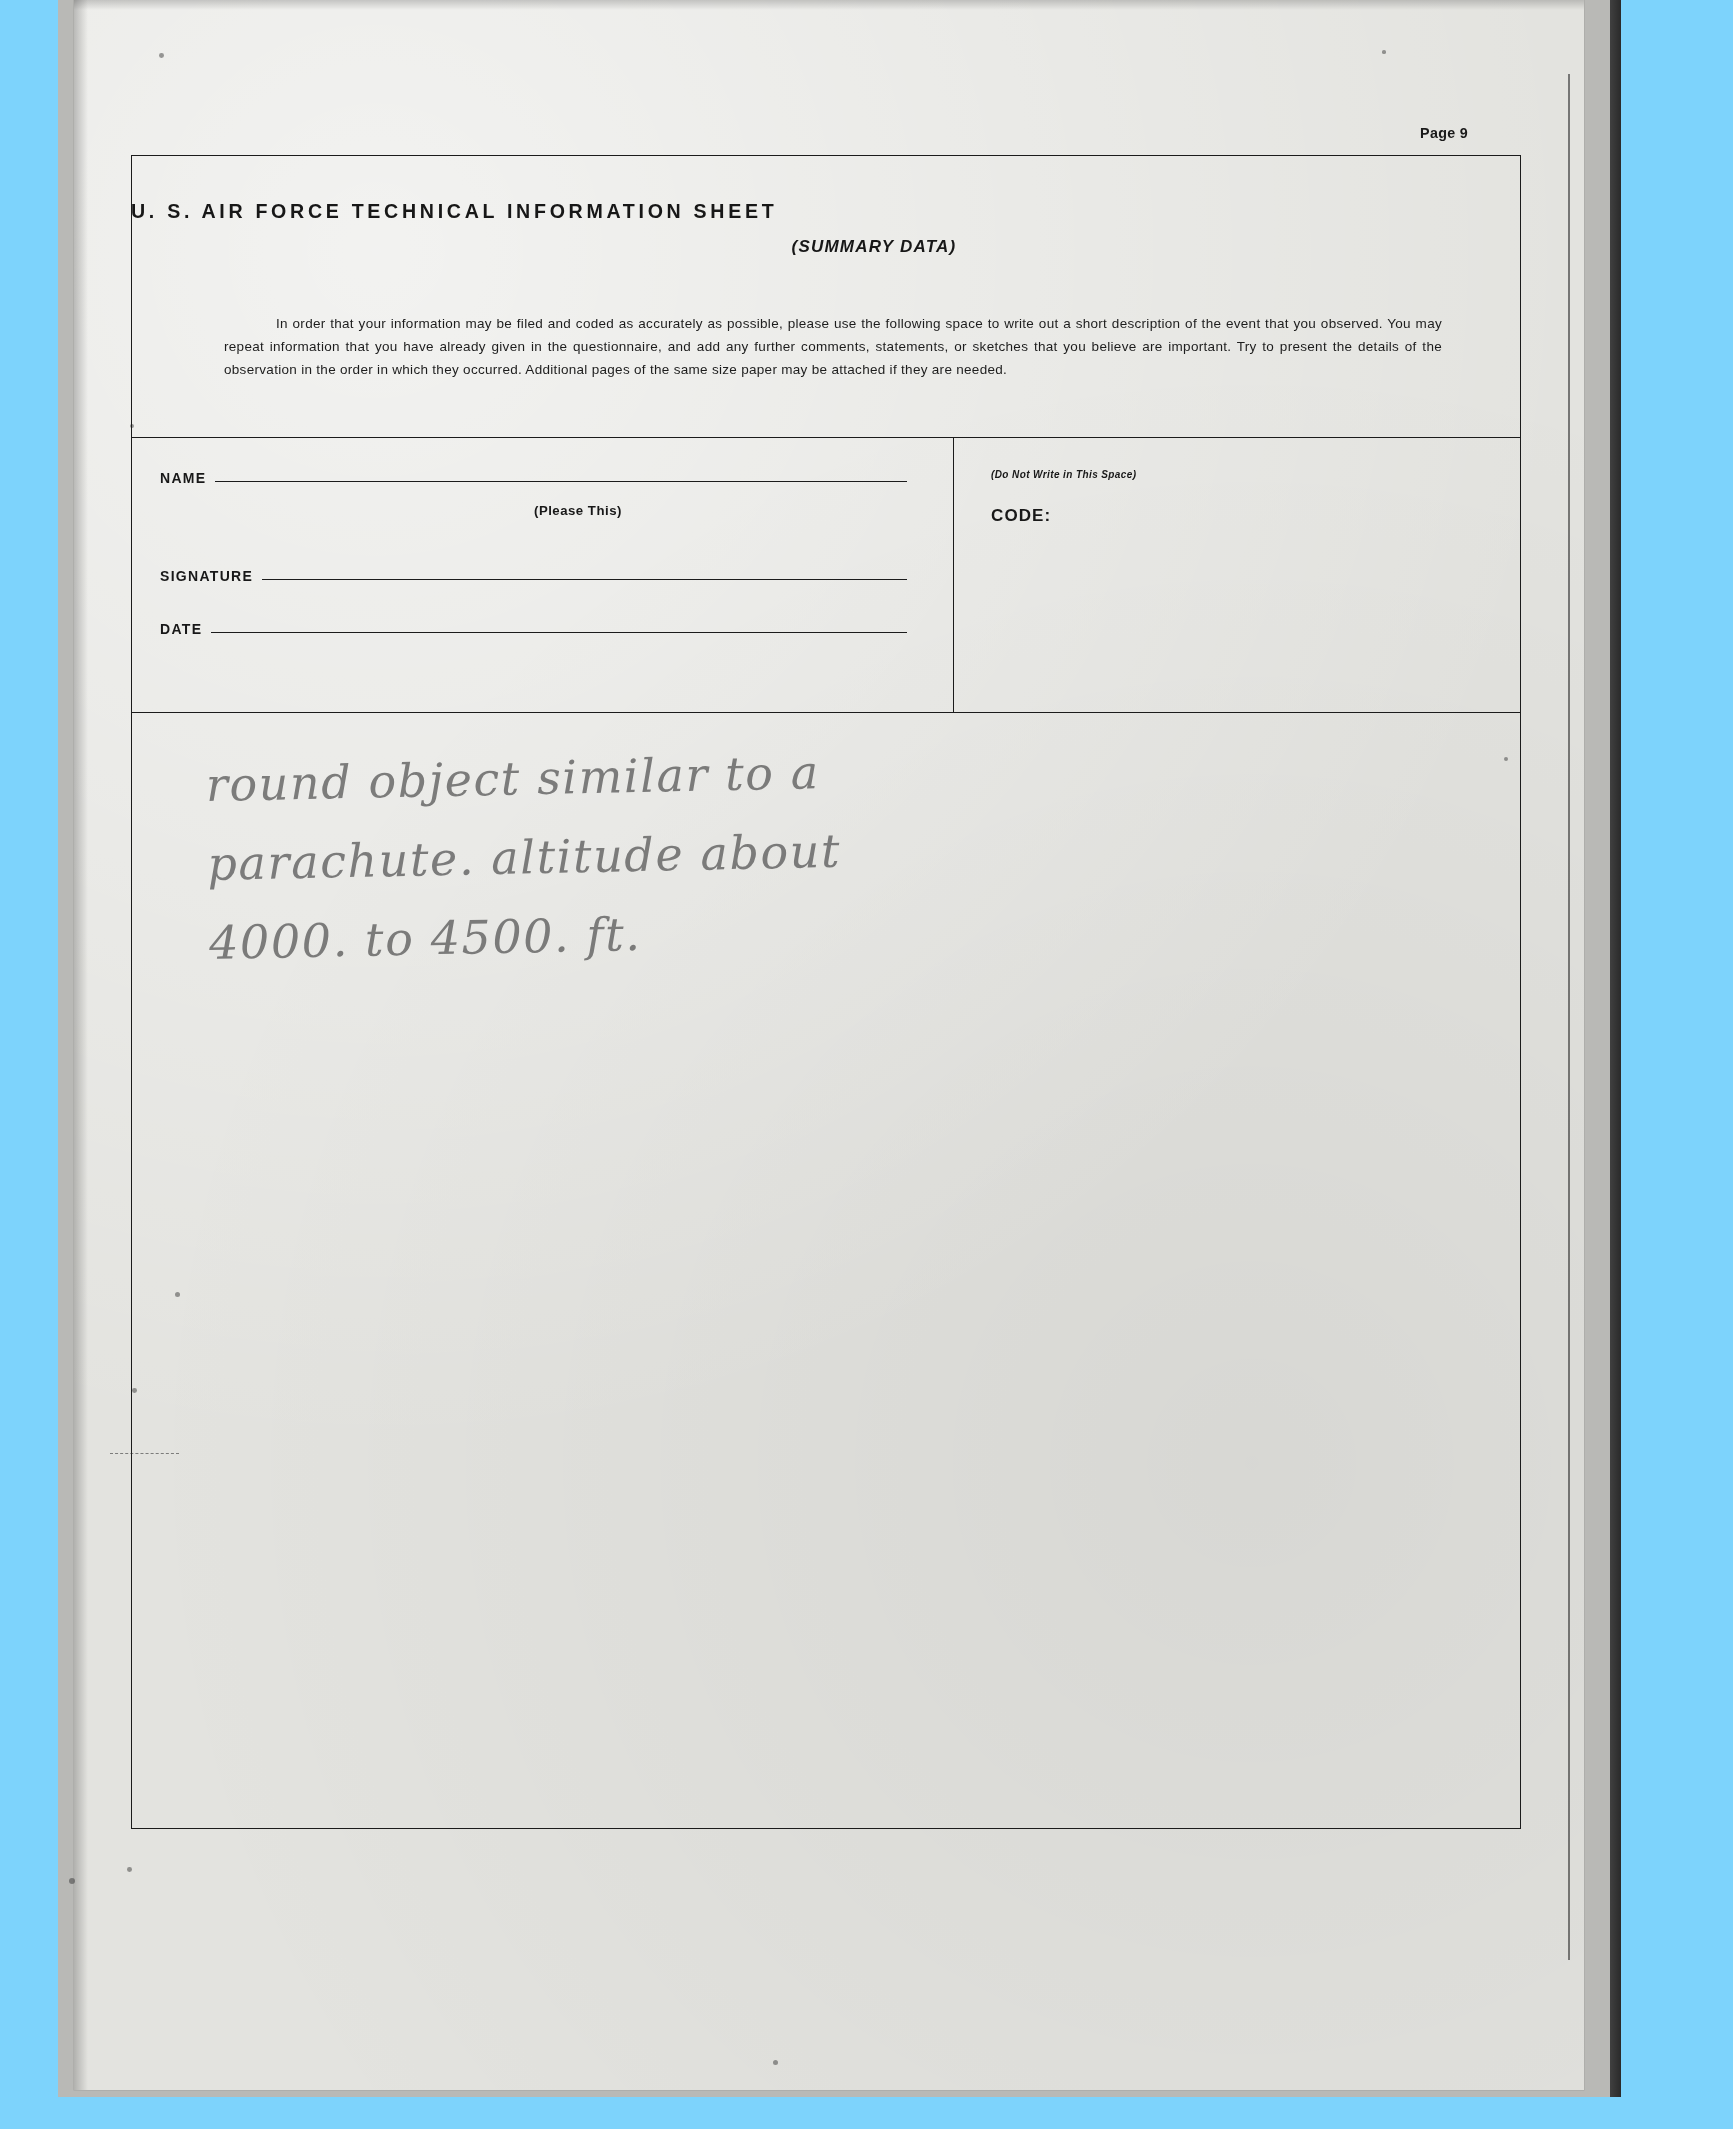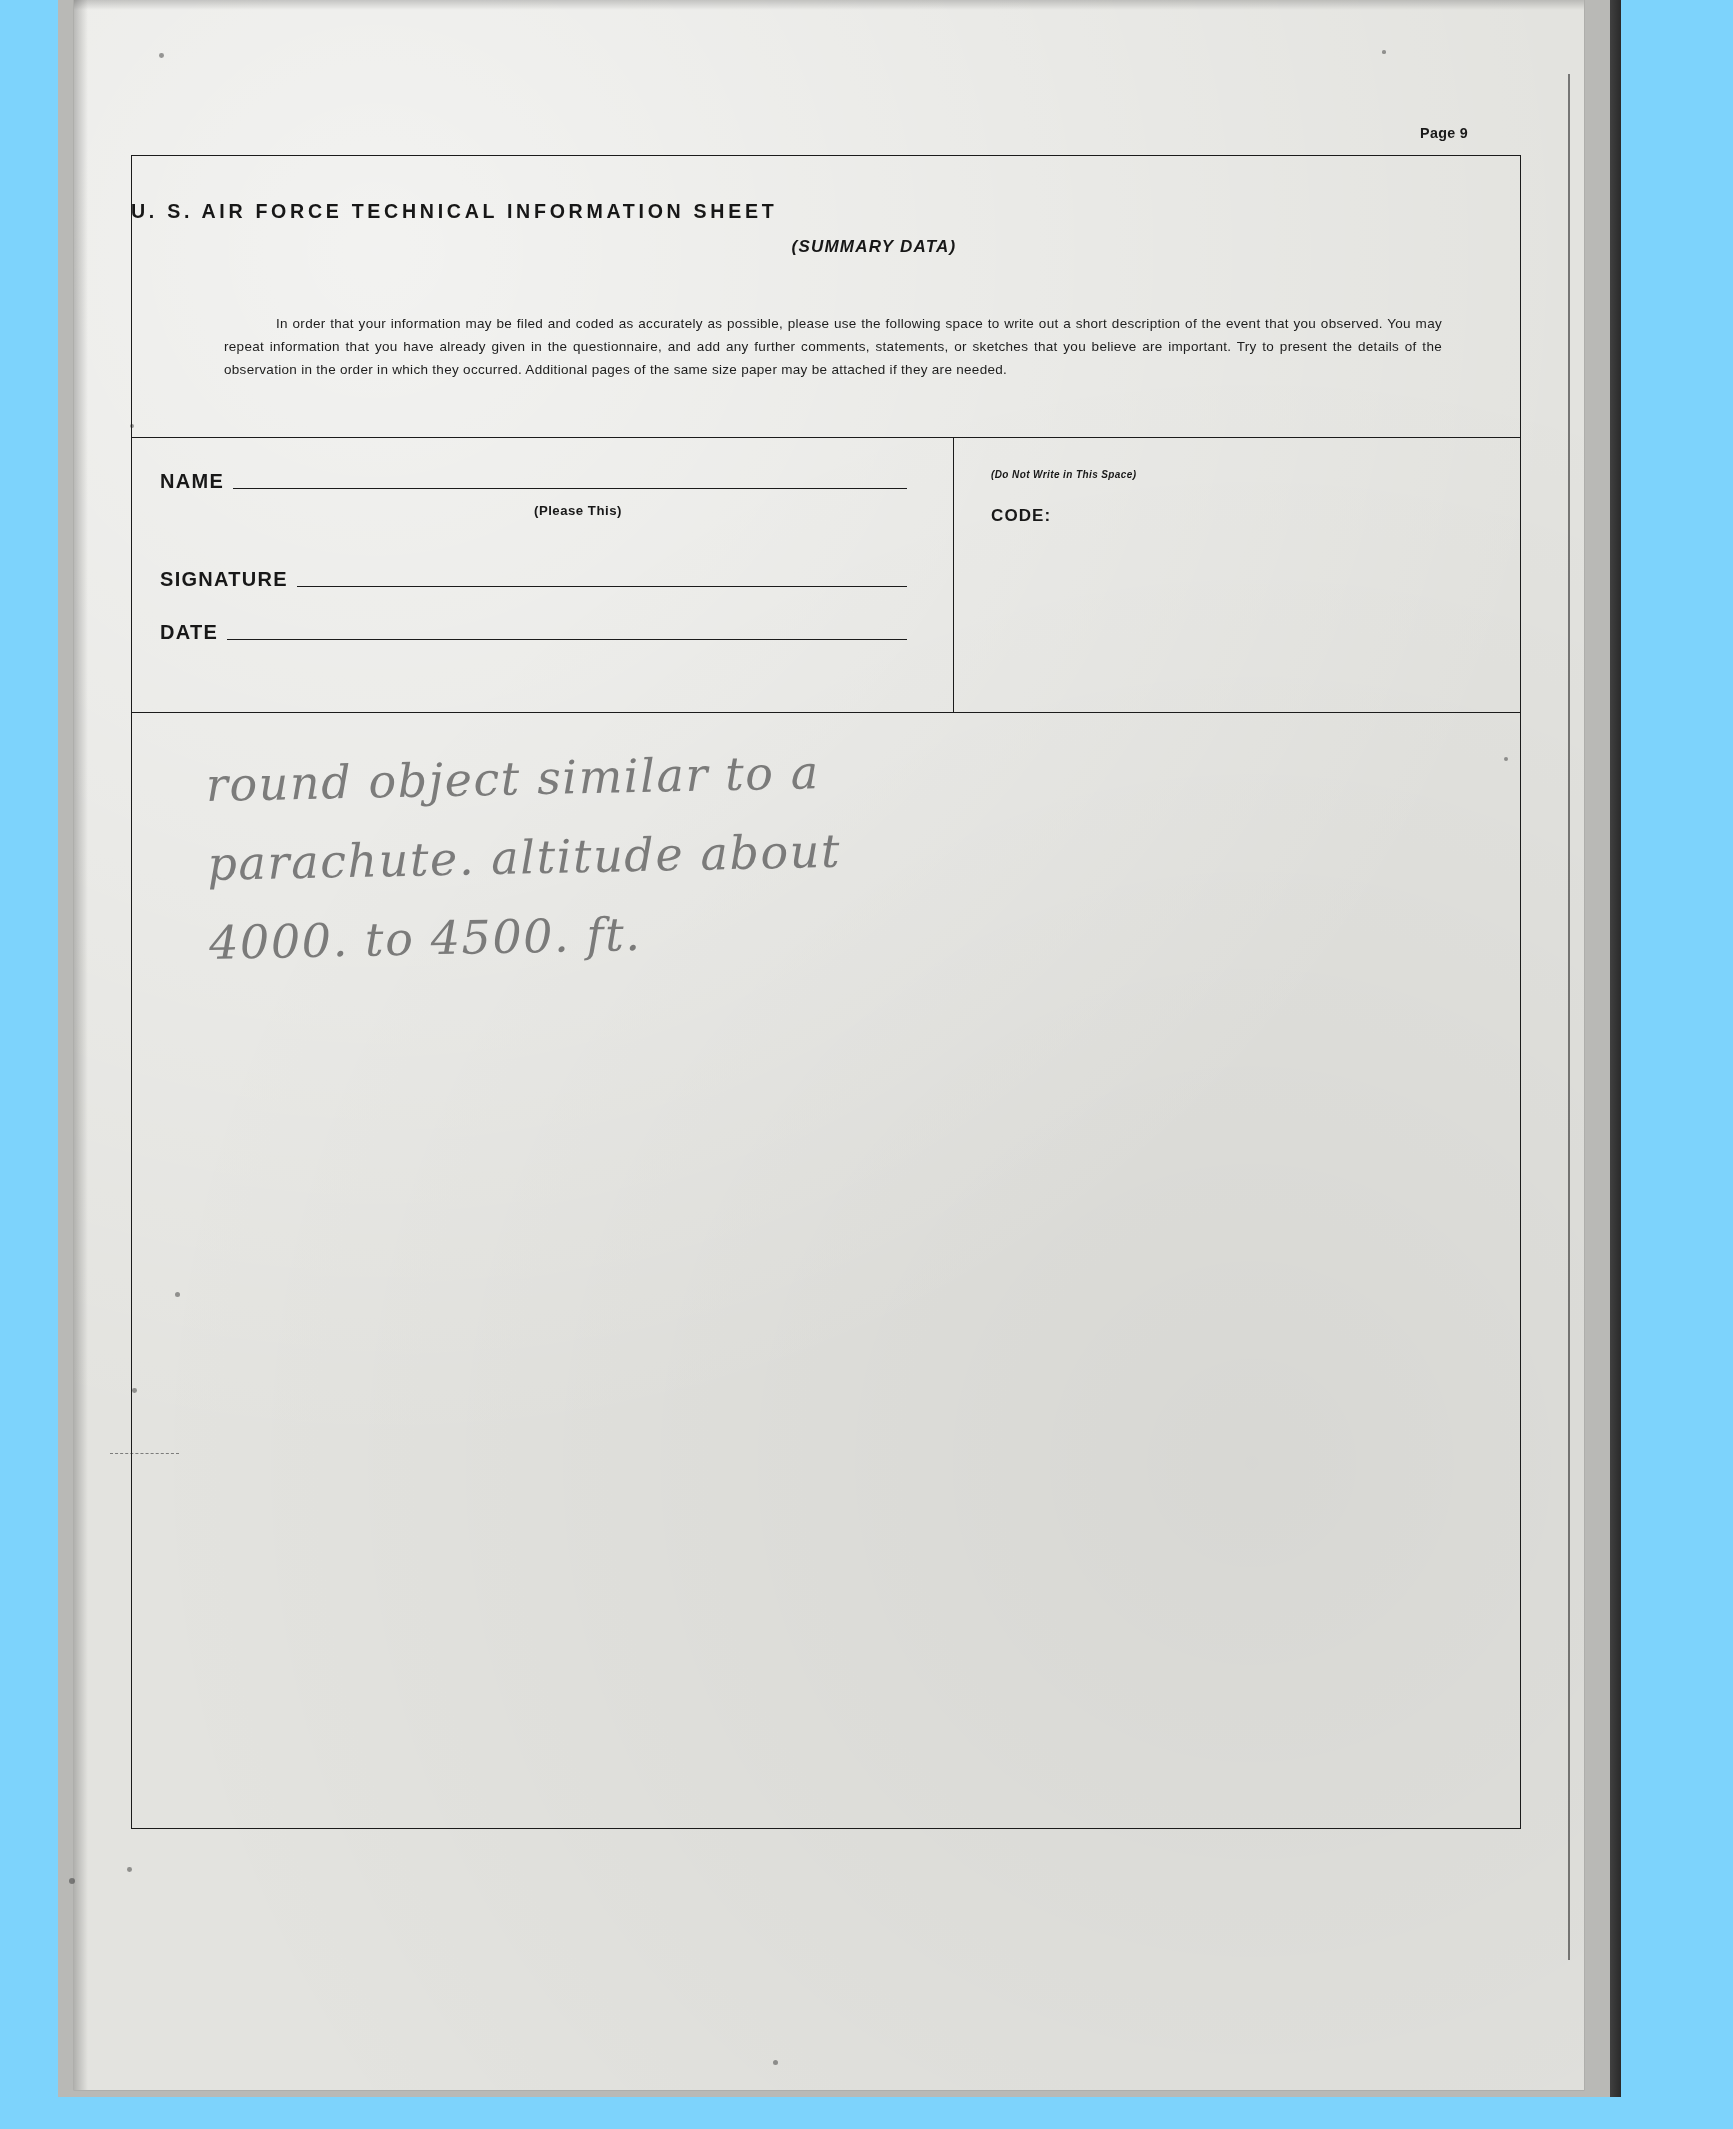--- a/index.html
+++ b/index.html
@@ -181,21 +181,21 @@
     top: 0;
     width: 568px;
     height: 275px;
   }
   .field {
     position: absolute;
     display: flex;
     align-items: flex-end;
   }
   .field-label {
-    font-size: 20px;
+    font-size: 14px;
     font-weight: bold;
     letter-spacing: 1.3px;
     color: #181818;
     white-space: nowrap;
   }
   .field-rule {
     flex: 1;
     border-bottom: 1.6px solid #1b1b1b;
     margin-left: 8.5px;
     margin-bottom: 4.2px;

